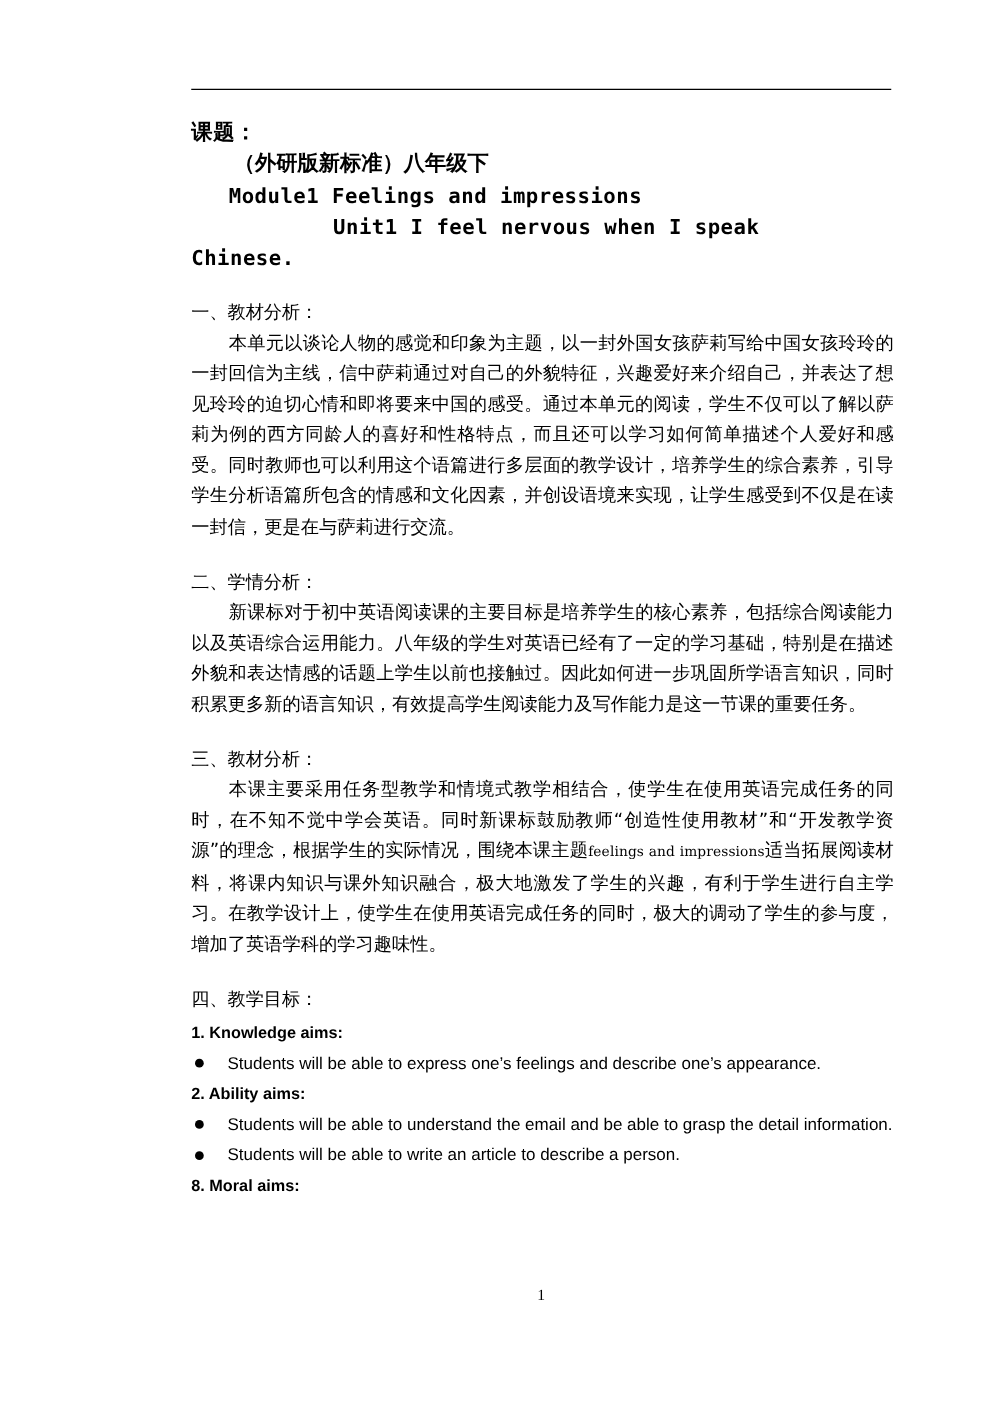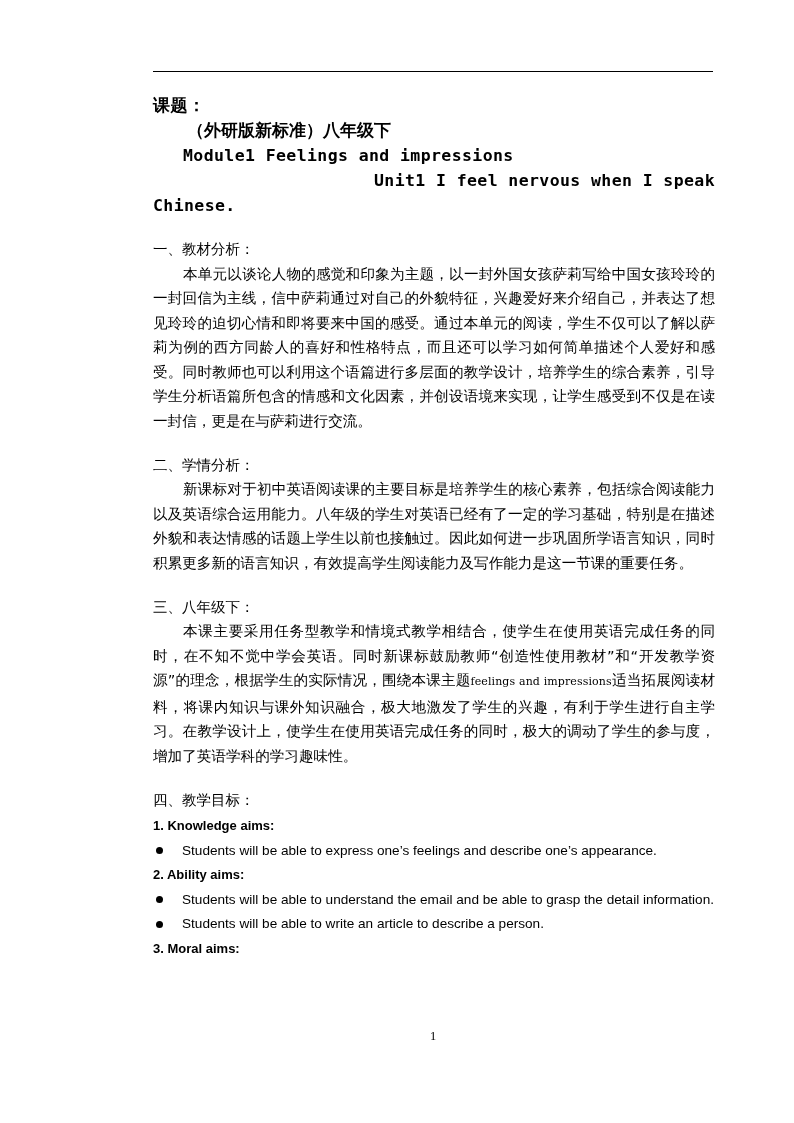--- a/index.html
+++ b/index.html
@@ -59,21 +59,21 @@
   .title-en {
     display: block;
     font-family: "DejaVu Sans Mono", monospace;
     font-size: 16.5px;
     font-weight: bold;
     letter-spacing: 0.4px;
     padding-left: 30px;
   }
   .title-en-2 {
     display: block;
-    text-align: right;
+    text-align: center;
     font-family: "DejaVu Sans Mono", monospace;
     font-size: 16.5px;
     font-weight: bold;
     letter-spacing: 0.4px;
     padding-left: 6px;
   }
   .title-tail {
     display: block;
     text-align: left;
     font-family: "DejaVu Sans Mono", monospace;
@@ -172,21 +172,21 @@
       <span class="title-en-2">Unit1 I feel nervous when I speak</span>
       <span class="title-tail">Chinese.</span>
     </div>
 
     <p class="sec-heading">一、教材分析：</p>
     <p class="cn-para">本单元以谈论人物的感觉和印象为主题，以一封外国女孩萨莉写给中国女孩玲玲的一封回信为主线，信中萨莉通过对自己的外貌特征，兴趣爱好来介绍自己，并表达了想见玲玲的迫切心情和即将要来中国的感受。通过本单元的阅读，学生不仅可以了解以萨莉为例的西方同龄人的喜好和性格特点，而且还可以学习如何简单描述个人爱好和感受。同时教师也可以利用这个语篇进行多层面的教学设计，培养学生的综合素养，引导学生分析语篇所包含的情感和文化因素，并创设语境来实现，让学生感受到不仅是在读一封信，更是在与萨莉进行交流。</p>
 
     <p class="sec-heading">二、学情分析：</p>
     <p class="cn-para">新课标对于初中英语阅读课的主要目标是培养学生的核心素养，包括综合阅读能力以及英语综合运用能力。八年级的学生对英语已经有了一定的学习基础，特别是在描述外貌和表达情感的话题上学生以前也接触过。因此如何进一步巩固所学语言知识，同时积累更多新的语言知识，有效提高学生阅读能力及写作能力是这一节课的重要任务。</p>
 
-    <p class="sec-heading">三、八年级下：</p>
+    <p class="sec-heading">三、教材分析：</p>
     <p class="cn-para"><span>本课主要采用任务型教学和情境式教学相结合，使学生在使用英语完成任务的同时，在不知不觉中学会英语。同时新课标鼓励教师“创造性使用教材”和“开发教学资源”的理念，根据学生的实际情况，围绕本课主题</span><span class="en-inline">feelings and impressions</span><span>适当拓展阅读材料，将课内知识与课外知识融合，极大地激发了学生的兴趣，有利于学生进行自主学习。在教学设计上，使学生在使用英语完成任务的同时，极大的调动了学生的参与度，增加了英语学科的学习趣味性。</span></p>
 
     <p class="sec-heading">四、教学目标：</p>
 
     <p class="aims-line first">1. Knowledge aims:</p>
     <ul class="bullets">
       <li>
         <span class="dot"></span>
         <span>Students will be able to express one’s feelings and describe one’s appearance.</span>
       </li>
@@ -197,19 +197,19 @@
       <li>
         <span class="dot"></span>
         <span>Students will be able to understand the email and be able to grasp the detail information.</span>
       </li>
       <li>
         <span class="dot"></span>
         <span>Students will be able to write an article to describe a person.</span>
       </li>
     </ul>
 
-    <p class="aims-line">3. Moral aims:</p>
+    <p class="aims-line">8. Moral aims:</p>
 
   </div>
 
   <div class="footer-page-number">1</div>
 
 </div>
 
 </body></html>

